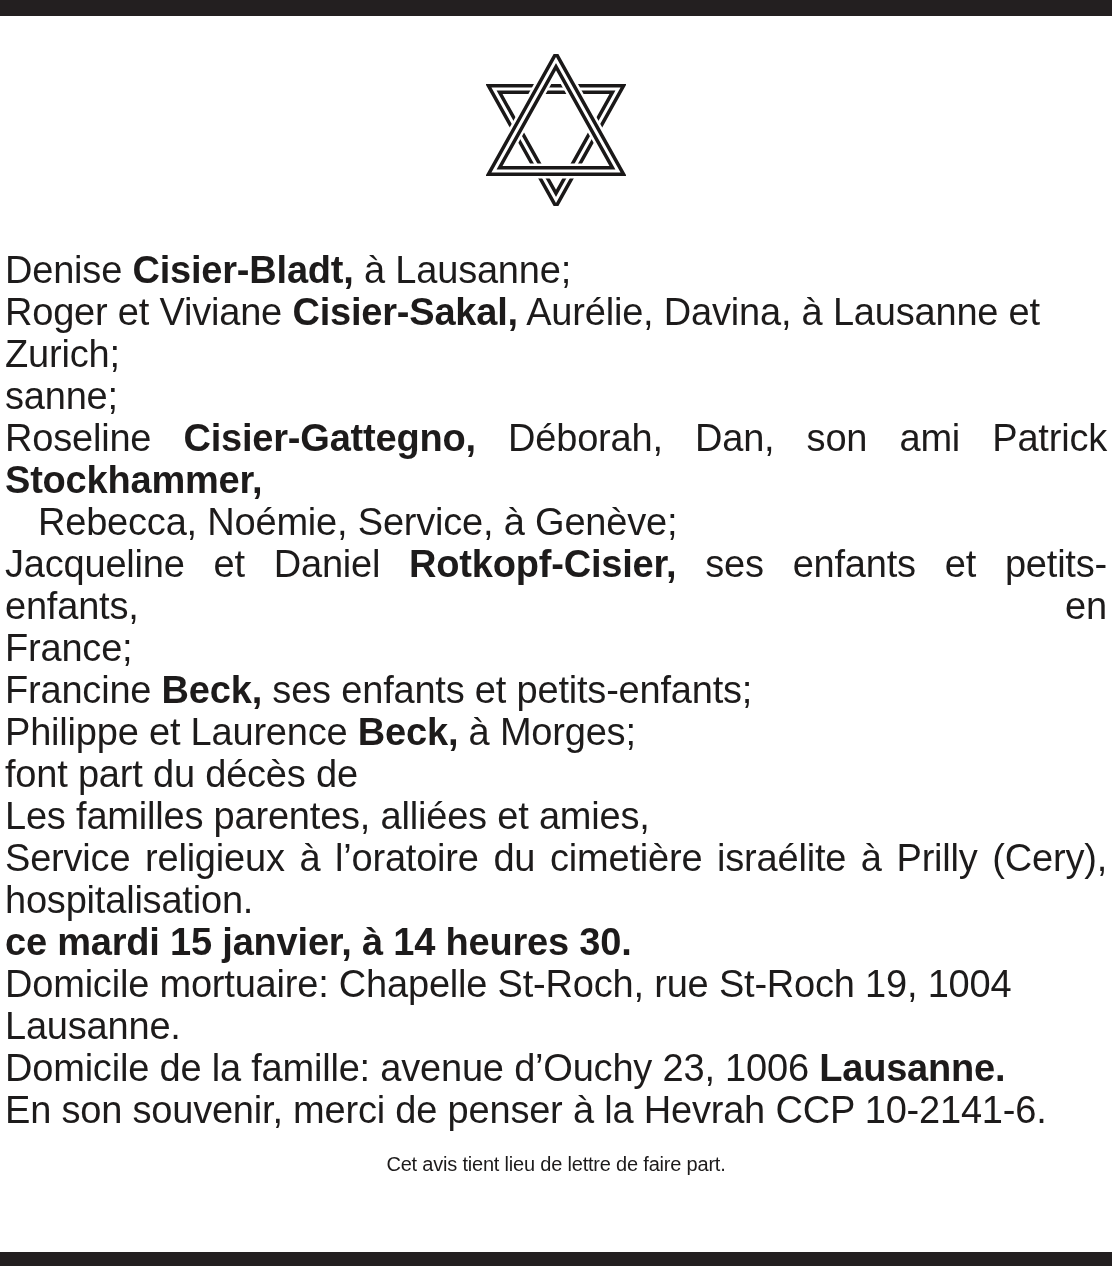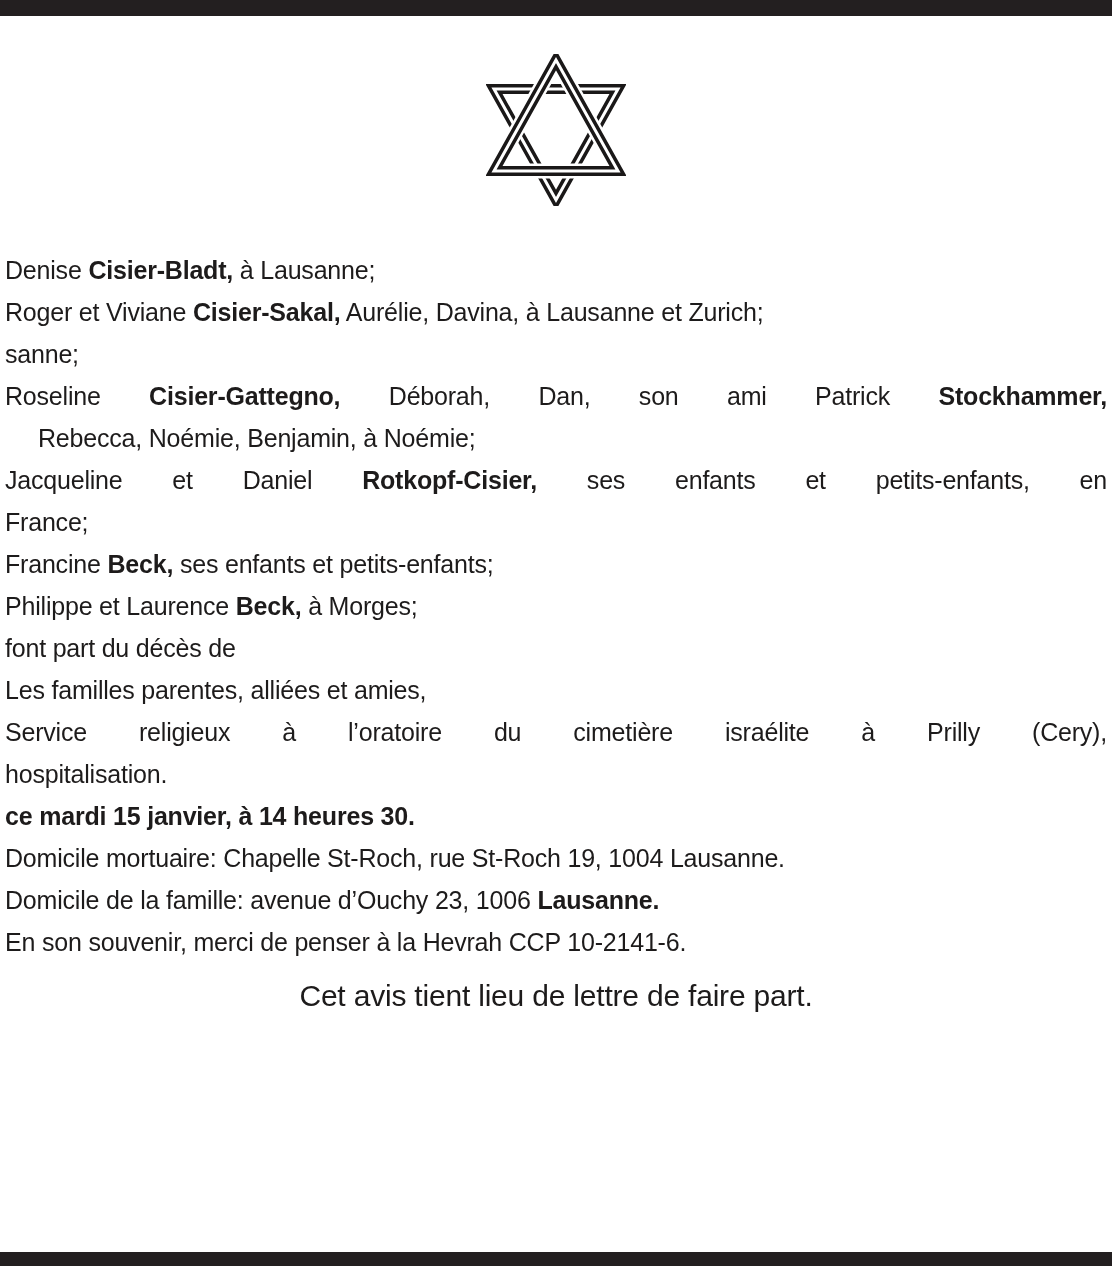--- a/index.html
+++ b/index.html
@@ -26,21 +26,21 @@
   .star-wrap {
     text-align: center;
     margin-top: 38px;
     height: 152px;
   }
   .content {
     padding: 0 5px;
     margin-top: 43px;
   }
   .line {
-    font-size: 25px;
+    font-size: 38px;
     line-height: 42px;
     text-align: left;
     letter-spacing: -0.2px;
   }
   .line.justify {
     text-align: justify;
     text-align-last: justify;
   }
   .line.indent { padding-left: 33px; }
   .b, .line .b { font-weight: bold; }
@@ -54,21 +54,21 @@
     display: inline-block;
     font-weight: bold;
     font-size: 76px;
     line-height: 64px;
     transform: scaleX(0.78);
     transform-origin: 50% 50%;
     letter-spacing: -1px;
     color: #1a1818;
   }
   .footer-line {
-    font-size: 30px;
+    font-size: 20px;
     line-height: 42px;
     text-align: center;
     margin-top: 12px;
     letter-spacing: -0.2px;
   }
 </style>
 </head>
 <body>
 
 <div class="rule-bar top" style="background: rgb(35, 31, 32);"></div>
@@ -84,21 +84,21 @@
     <polygon points="70,6 8,117 132,117" fill="none" stroke="#ffffff" stroke-width="3"></polygon>
   </svg>
 </div>
 
 <div class="content">
   <div id="family-lines">
       <div class="line"><span>Denise </span><span class="b">Cisier-Bladt,</span><span> à Lausanne;</span></div>
       <div class="line"><span>Roger et Viviane </span><span class="b">Cisier-Sakal,</span><span> Aurélie, Davina, à Lausanne et Zurich;</span></div>
       <div class="line"><span>sanne;</span></div>
       <div class="line justify"><span>Roseline </span><span class="b">Cisier-Gattegno,</span><span> Déborah, Dan, son ami Patrick </span><span class="b">Stockhammer,</span></div>
-      <div class="line indent"><span>Rebecca, Noémie, Benjamin, à Noémie;</span></div>
+      <div class="line indent"><span>Rebecca, Noémie, Service, à Genève;</span></div>
       <div class="line justify"><span>Jacqueline et Daniel </span><span class="b">Rotkopf-Cisier,</span><span> ses enfants et petits-enfants, en</span></div>
       <div class="line"><span>France;</span></div>
       <div class="line"><span>Francine </span><span class="b">Beck,</span><span> ses enfants et petits-enfants;</span></div>
       <div class="line"><span>Philippe et Laurence </span><span class="b">Beck,</span><span> à Morges;</span></div>
       <div class="line"><span>font part du décès de</span></div>
       <div class="line"><span>Les familles parentes, alliées et amies,</span></div>
     </div>
 
 
   <div id="detail-lines">

